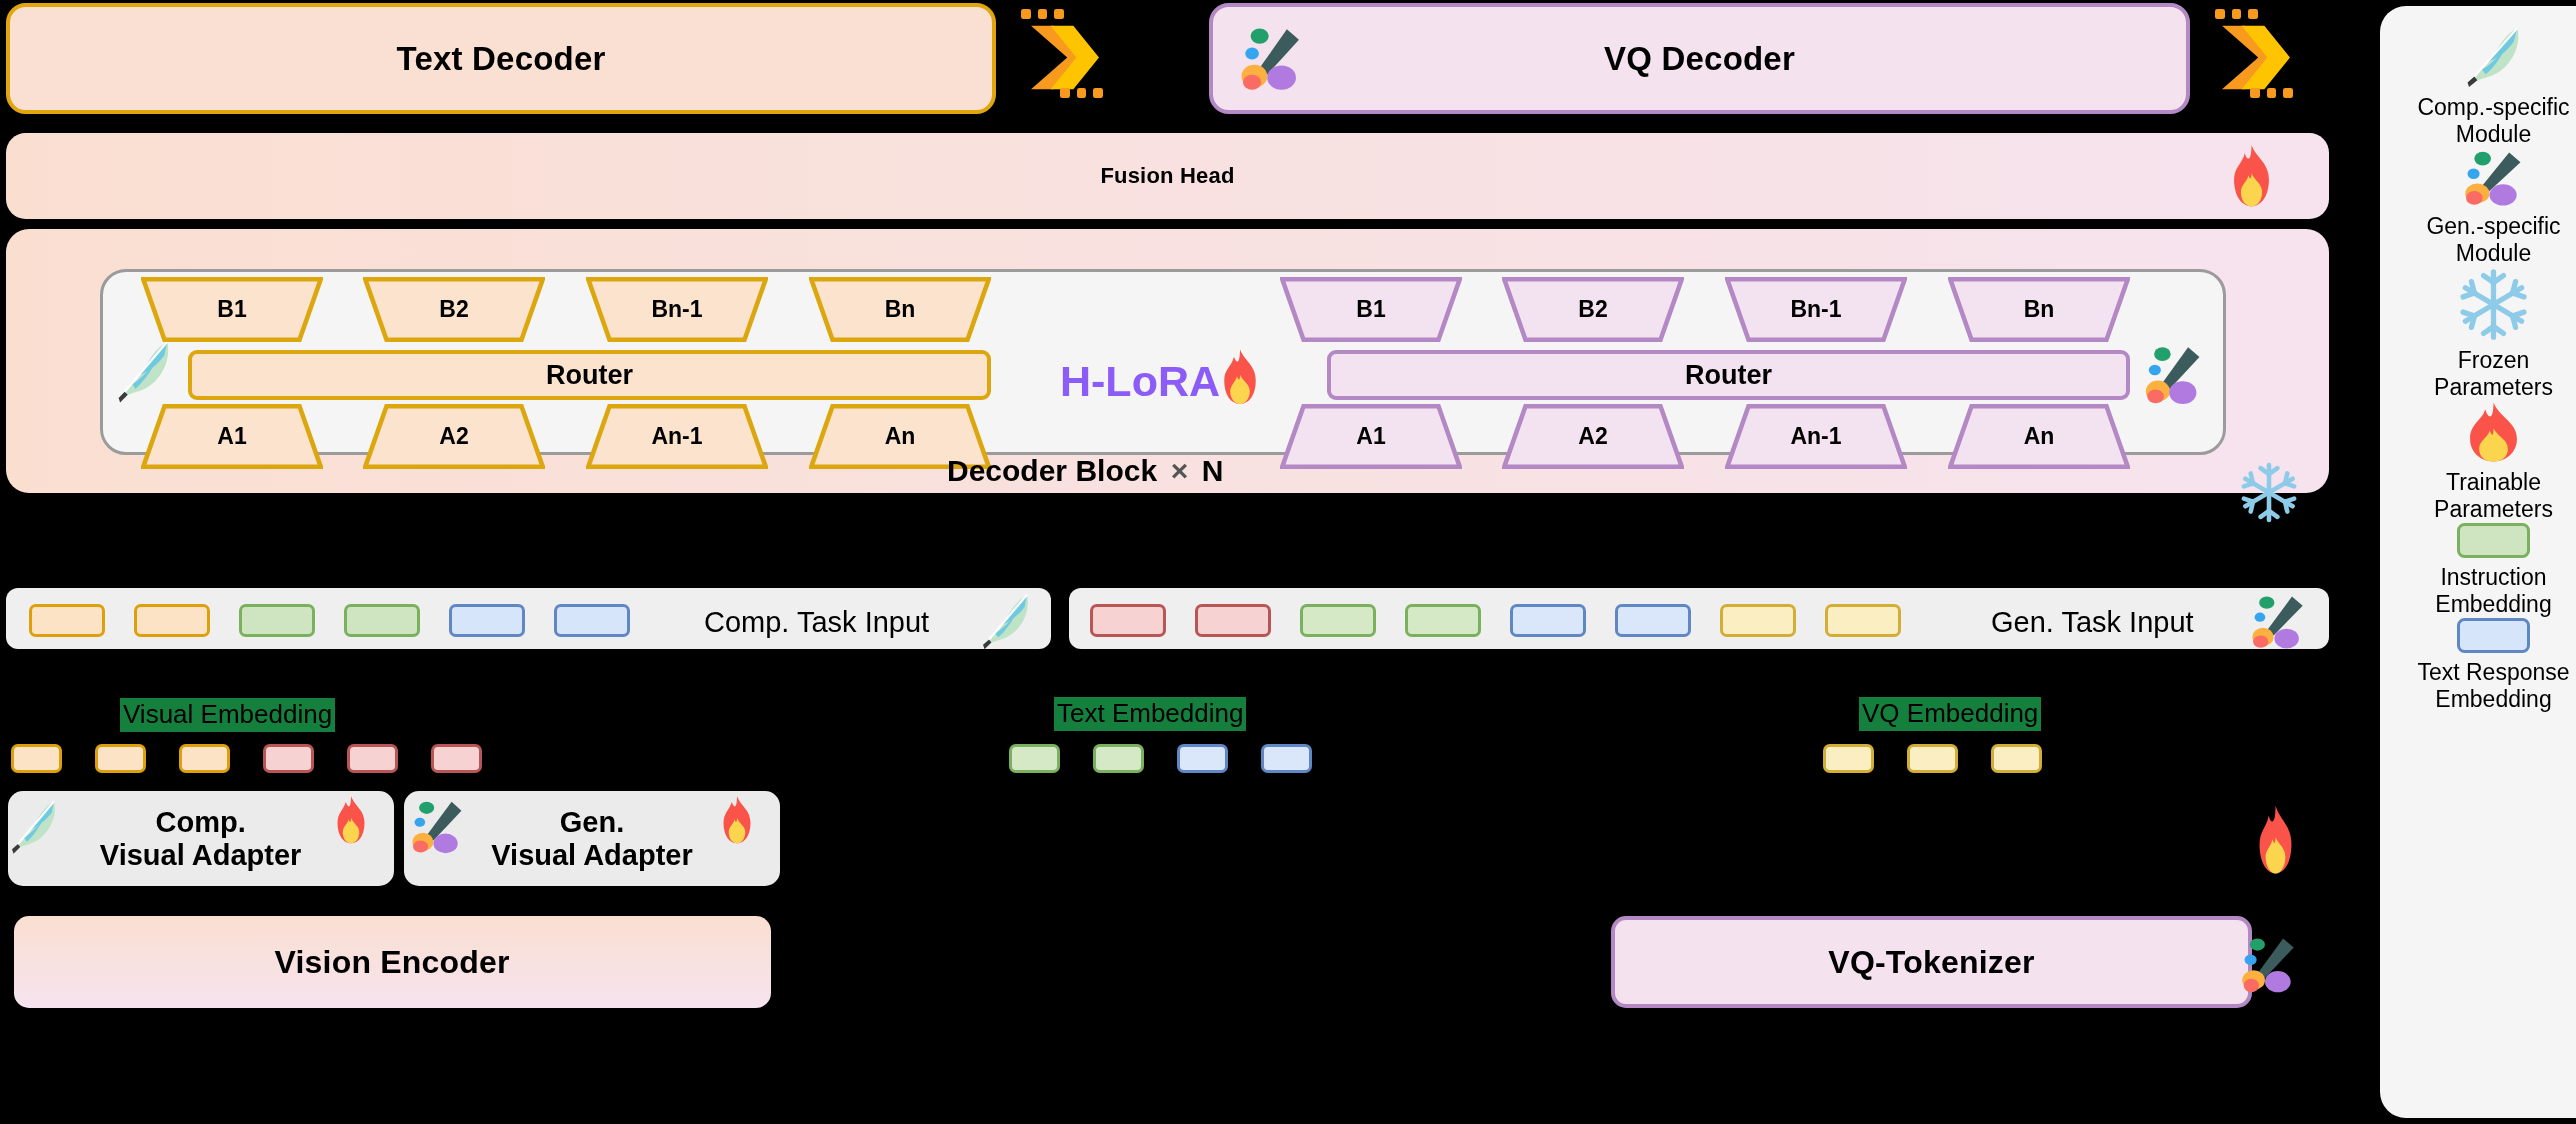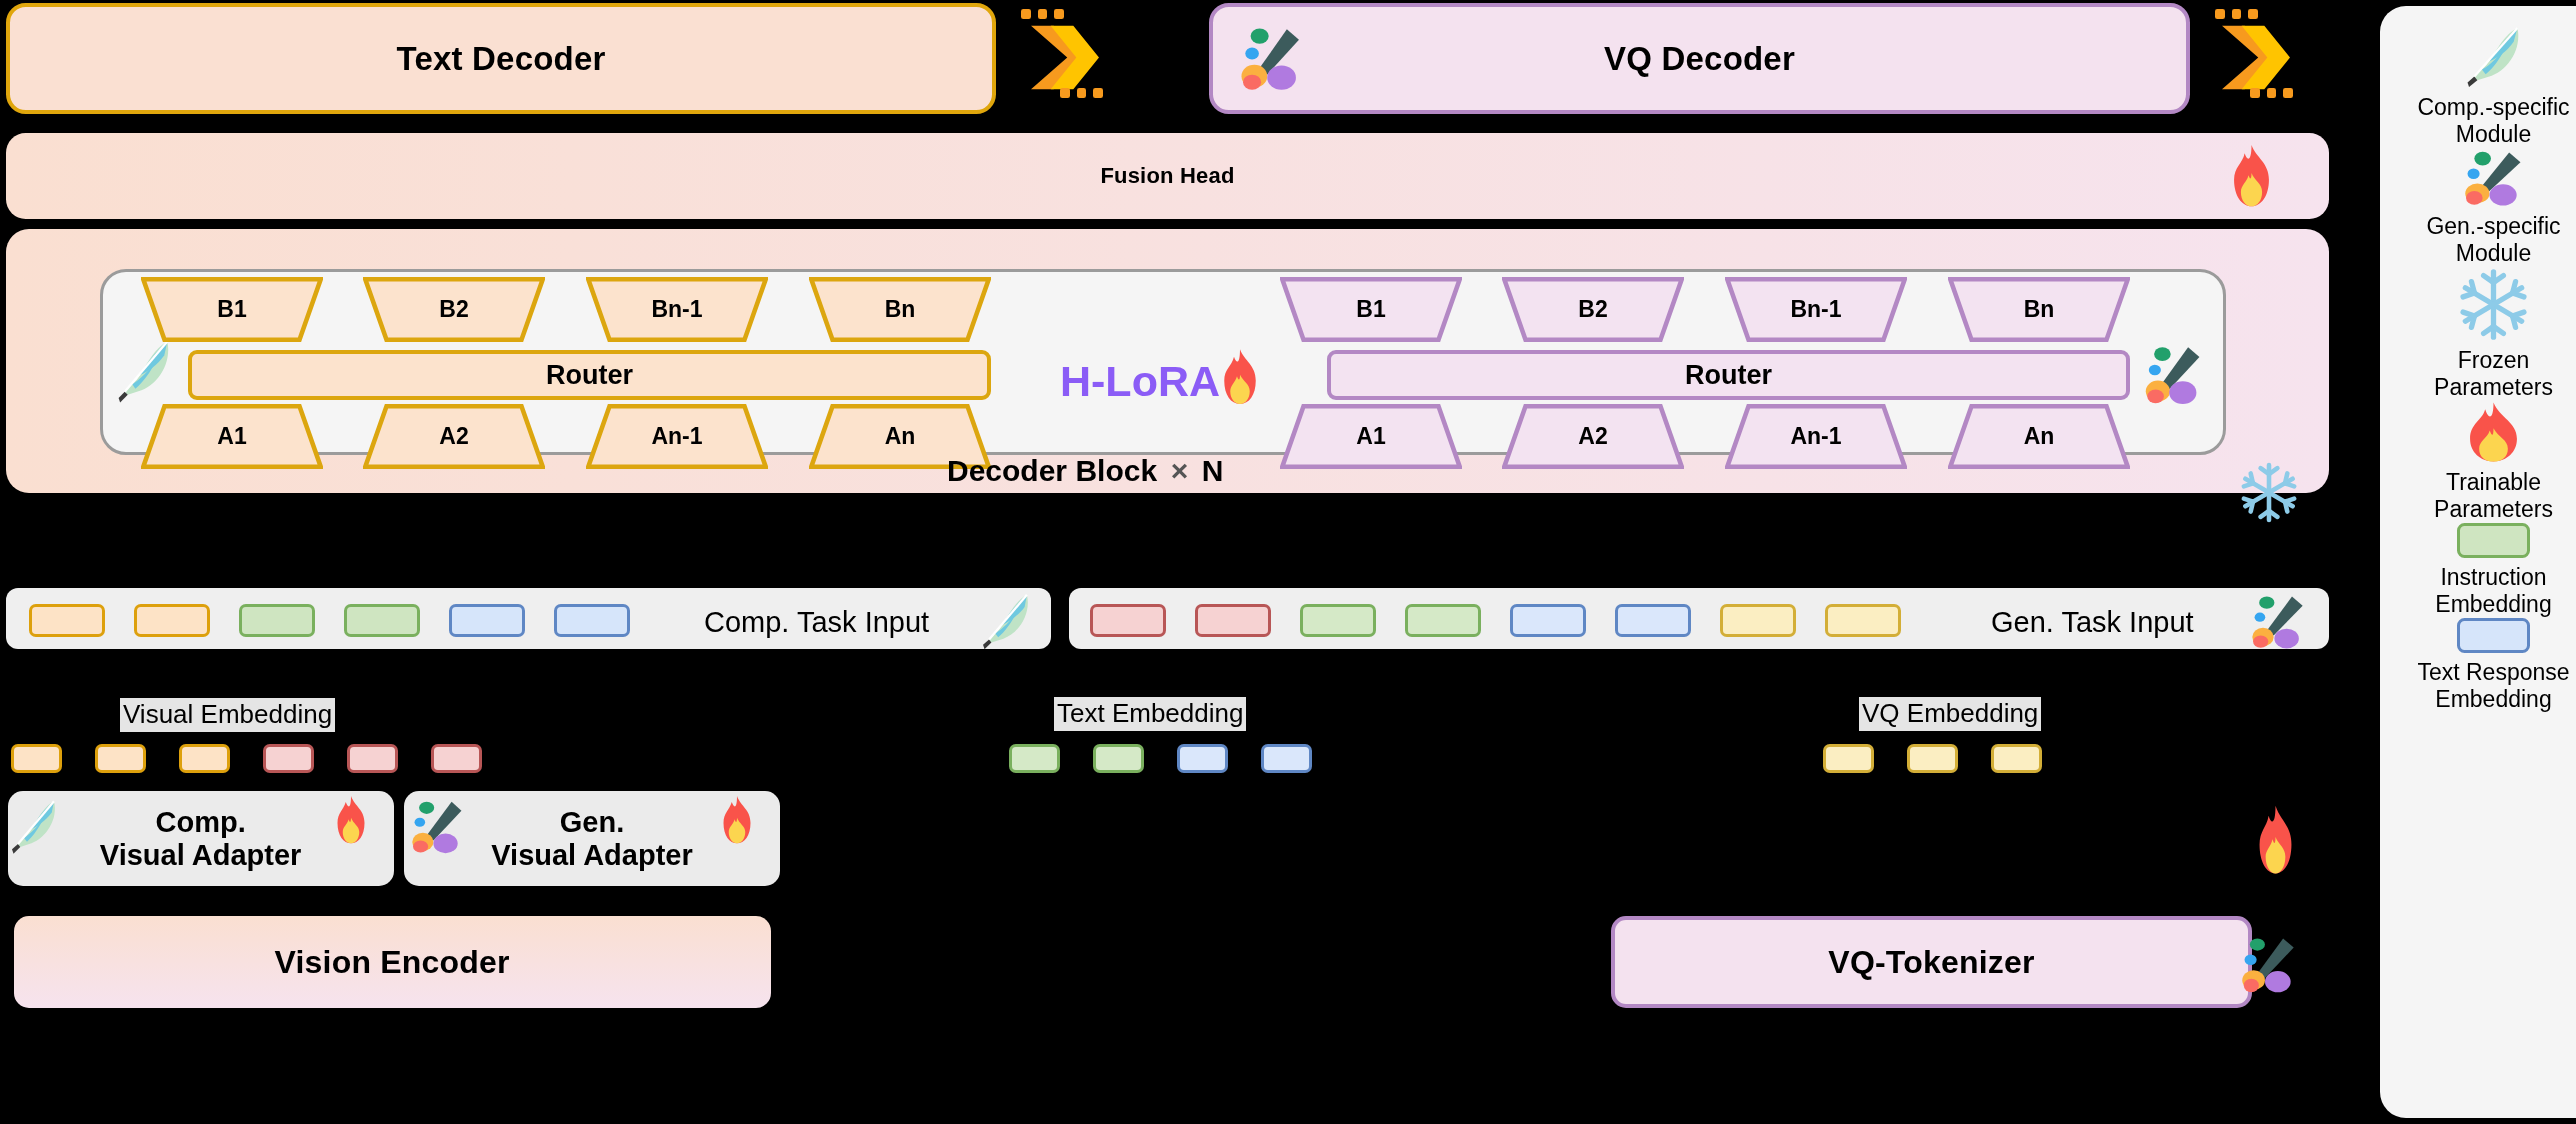--- a/index.html
+++ b/index.html
@@ -45,21 +45,21 @@
   .trap  {  }
   .trapi {  }
   .trap-svg { position:absolute; inset:0; width:100%; height:100%; }
   .trap-txt { position:relative; z-index:2;text-align:right; }
 
   
   .chip { position:absolute; border-radius:6.8px; }
 
   
   .cap {
-    position:absolute; background:#e5e5e5; color:#000;
+    position:absolute; background:#15803d; color:#000;
     font-size:26px; font-weight:400; line-height:1.0;
     padding:3px 3px 4.5px 3px; white-space:nowrap; z-index:40;
   }
 
   
   #legend {
     position:absolute; background:#f5f5f5; border-radius:26px;
     display:flex; flex-direction:column; align-items:center;
   }
   .leg-item { display:flex; flex-direction:column; align-items:center; width:100%; }

